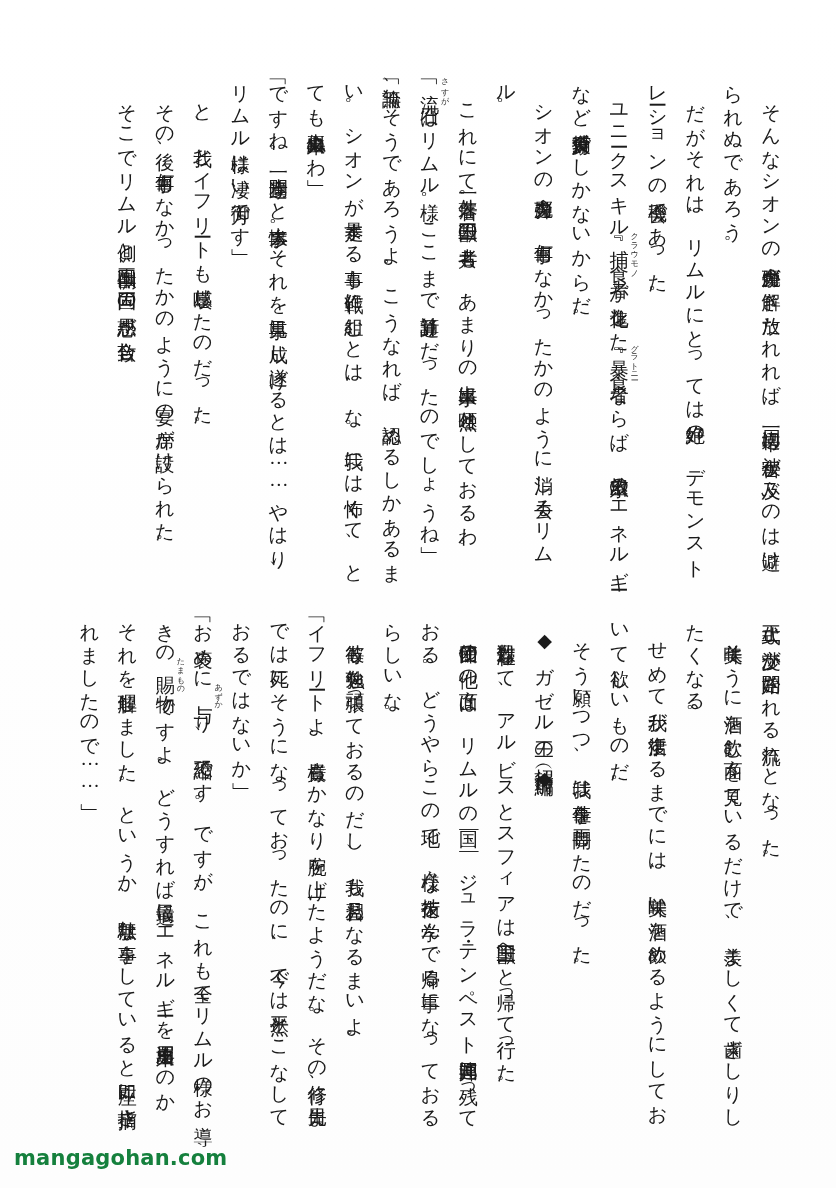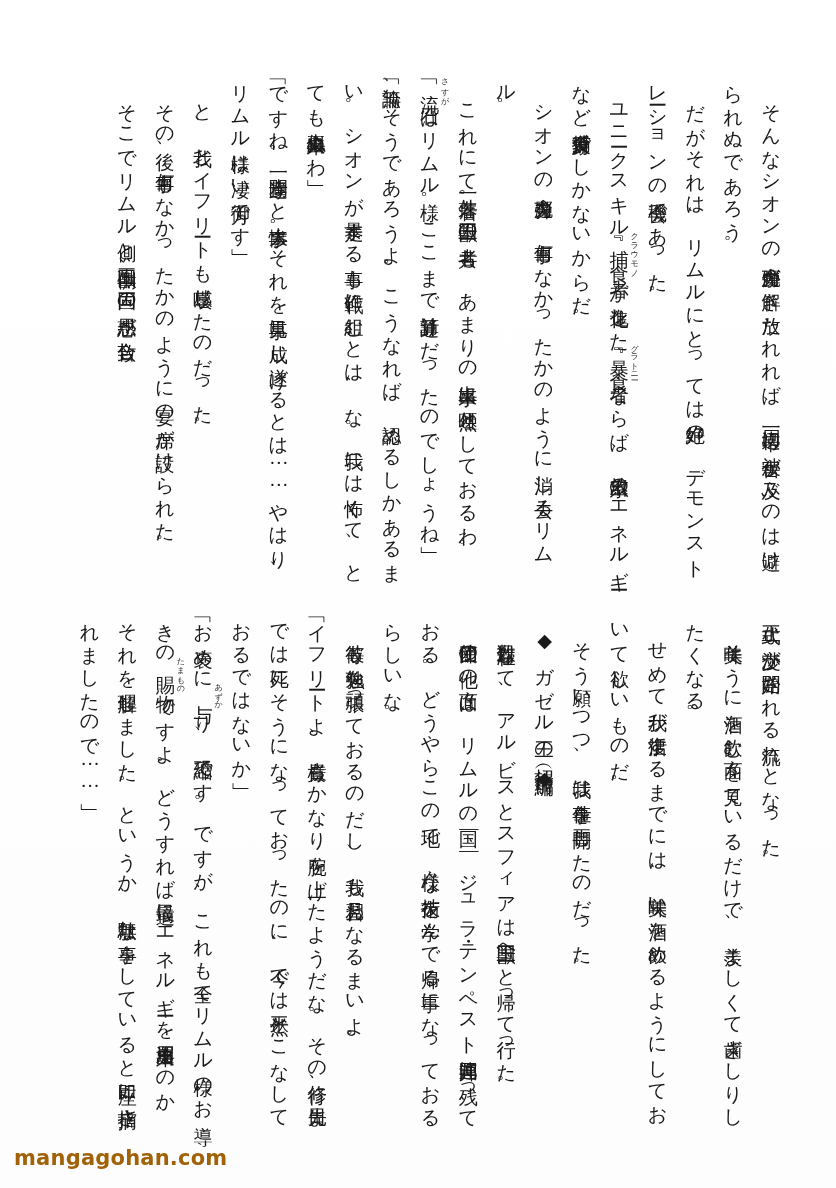--- a/index.html
+++ b/index.html
@@ -85,21 +85,21 @@
 
   
   .watermark {
     position: absolute;
     left: 14px;
     bottom: 18px;
     font-family: "DejaVu Sans", "Liberation Sans", sans-serif;
     font-size: 21px;
     font-weight: 700;
     letter-spacing: 0.01em;
-    color: #a16207;
+    color: #15803d;
     user-select: none;
     text-align: center;
   }
 
   
   .page-tone {
     position: absolute;
     inset: 0;
     pointer-events: none;
     background: linear-gradient(180deg, #ffffff 0%, #fefefe 50%, #fdfdfd 100%);

